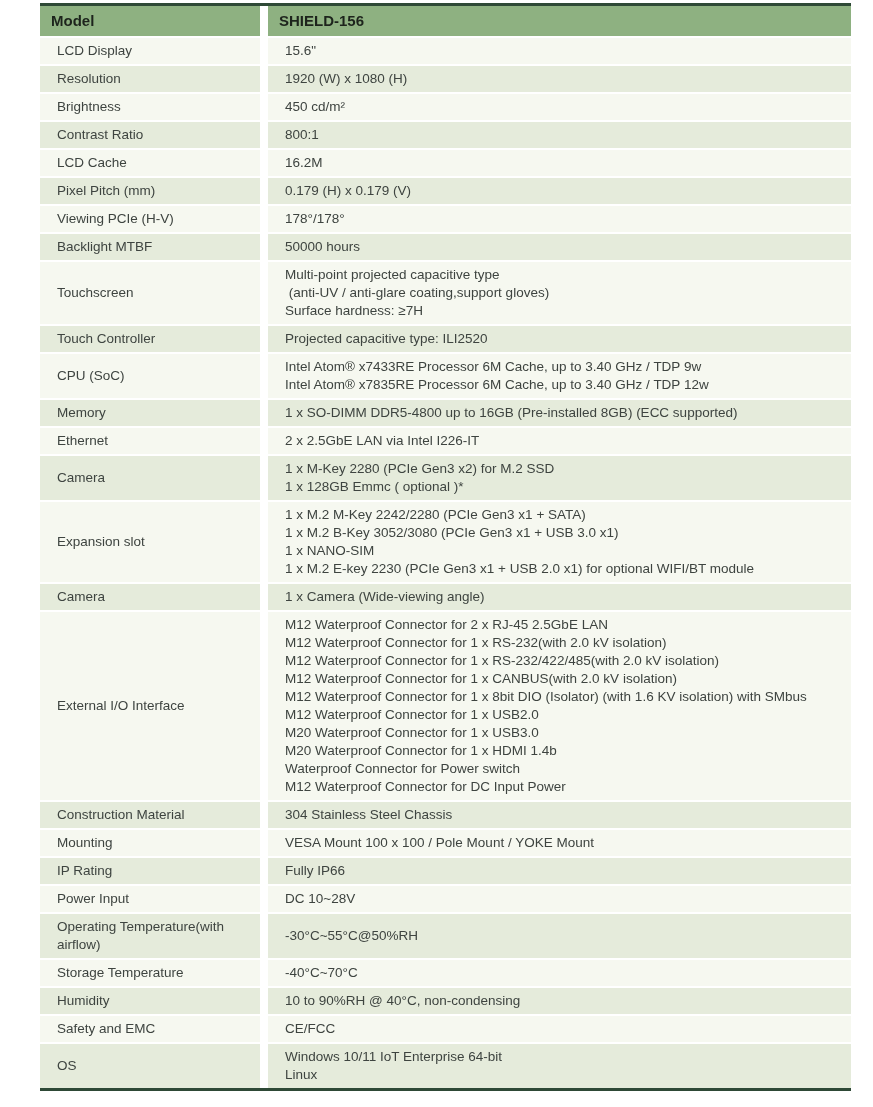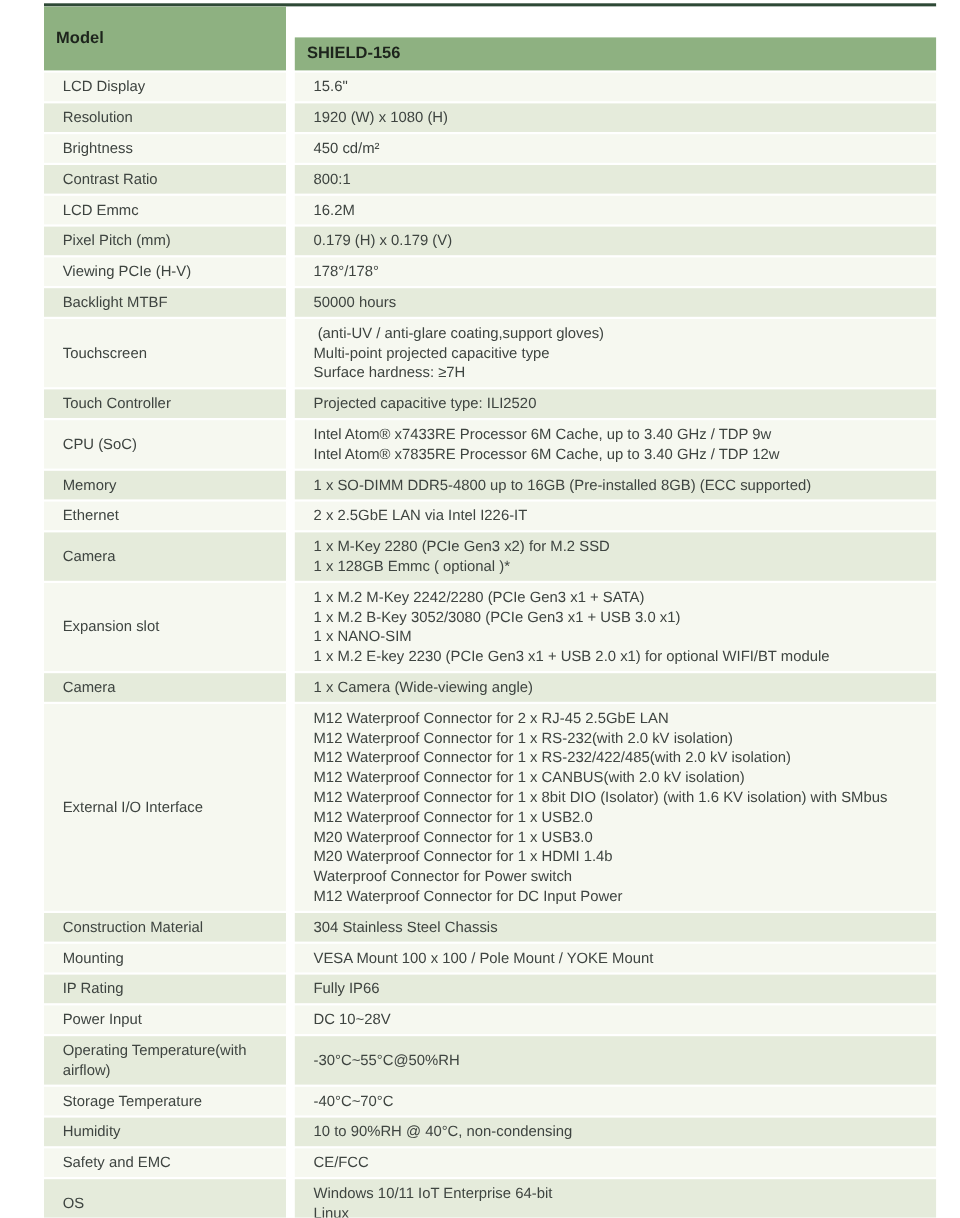--- a/index.html
+++ b/index.html
@@ -73,21 +73,21 @@
   .row.dark  .cell-label, .row.dark  .cell-value { background: #e5ebdb; }
 </style>
 </head>
 <body>
 
 <div class="page">
   <div class="spec-table">
     <div class="accent-bar top"></div>
     <div class="thead">
       <div class="cell cell-label">Model</div>
-      <div class="cell cell-value" style="flex:1 1 auto;margin-top:28px;">SHIELD-156</div>
+      <div class="cell cell-value" style="flex:1 1 auto;">SHIELD-156</div>
     </div>
     <div class="tbody">
         <div class="row light">
           <div class="cell-label">LCD Display</div>
           <div class="cell-value">
             <div class="line">15.6"</div>
           </div>
         </div>
         <div class="row dark">
           <div class="cell-label">Resolution</div>
@@ -101,21 +101,21 @@
             <div class="line">450 cd/m²</div>
           </div>
         </div>
         <div class="row dark">
           <div class="cell-label">Contrast Ratio</div>
           <div class="cell-value">
             <div class="line">800:1</div>
           </div>
         </div>
         <div class="row light">
-          <div class="cell-label">LCD Emmc</div>
+          <div class="cell-label">LCD Cache</div>
           <div class="cell-value">
             <div class="line">16.2M</div>
           </div>
         </div>
         <div class="row dark">
           <div class="cell-label">Pixel Pitch (mm)</div>
           <div class="cell-value">
             <div class="line">0.179 (H) x 0.179 (V)</div>
           </div>
         </div>
@@ -127,22 +127,22 @@
         </div>
         <div class="row dark">
           <div class="cell-label">Backlight MTBF</div>
           <div class="cell-value">
             <div class="line">50000 hours</div>
           </div>
         </div>
         <div class="row light">
           <div class="cell-label">Touchscreen</div>
           <div class="cell-value">
+            <div class="line">Multi-point projected capacitive type</div>
             <div class="line"> (anti-UV / anti-glare coating,support gloves)</div>
-            <div class="line">Multi-point projected capacitive type</div>
             <div class="line">Surface hardness: ≥7H</div>
           </div>
         </div>
         <div class="row dark">
           <div class="cell-label">Touch Controller</div>
           <div class="cell-value">
             <div class="line">Projected capacitive type: ILI2520</div>
           </div>
         </div>
         <div class="row light">

